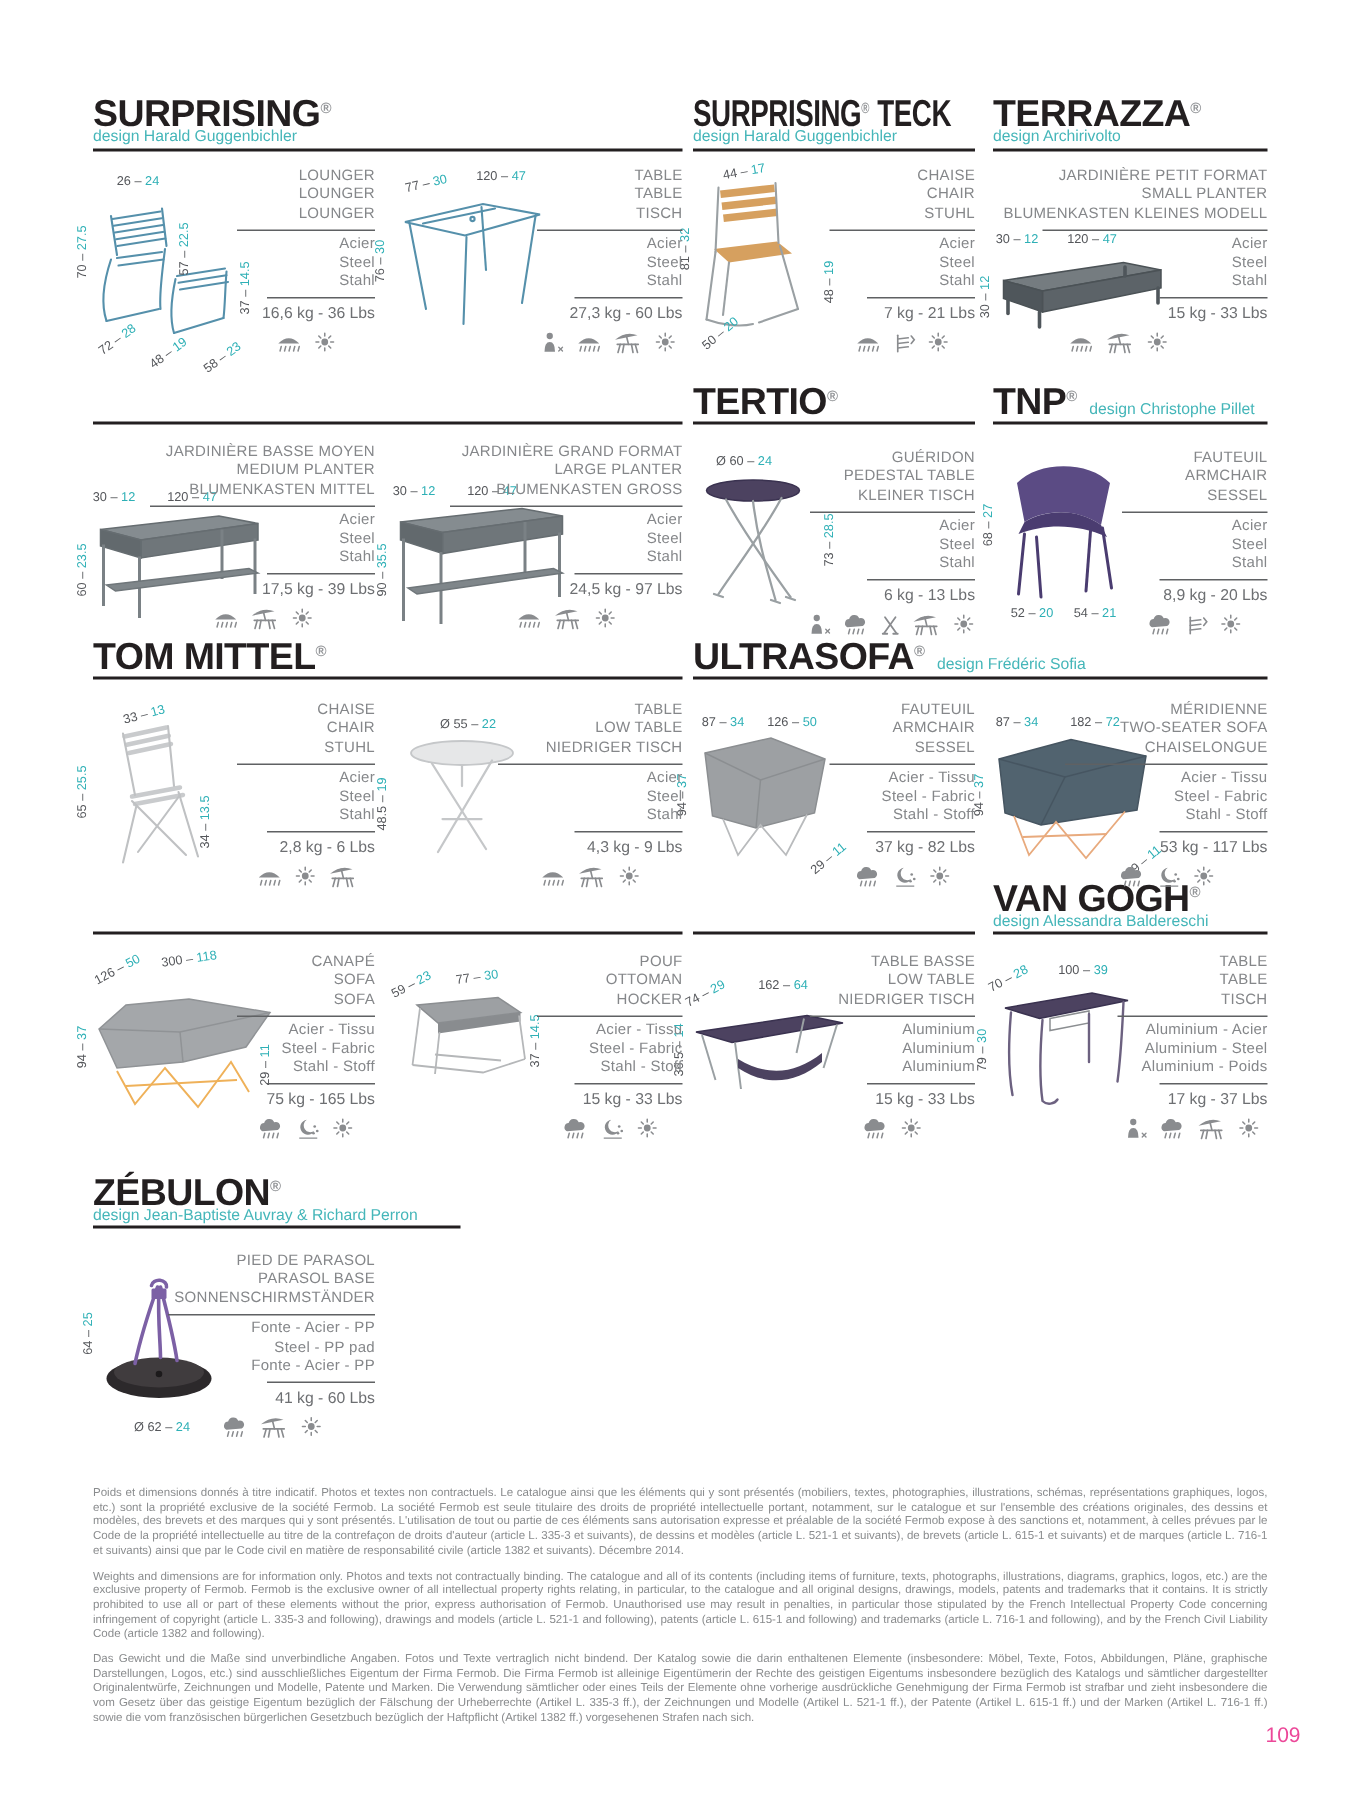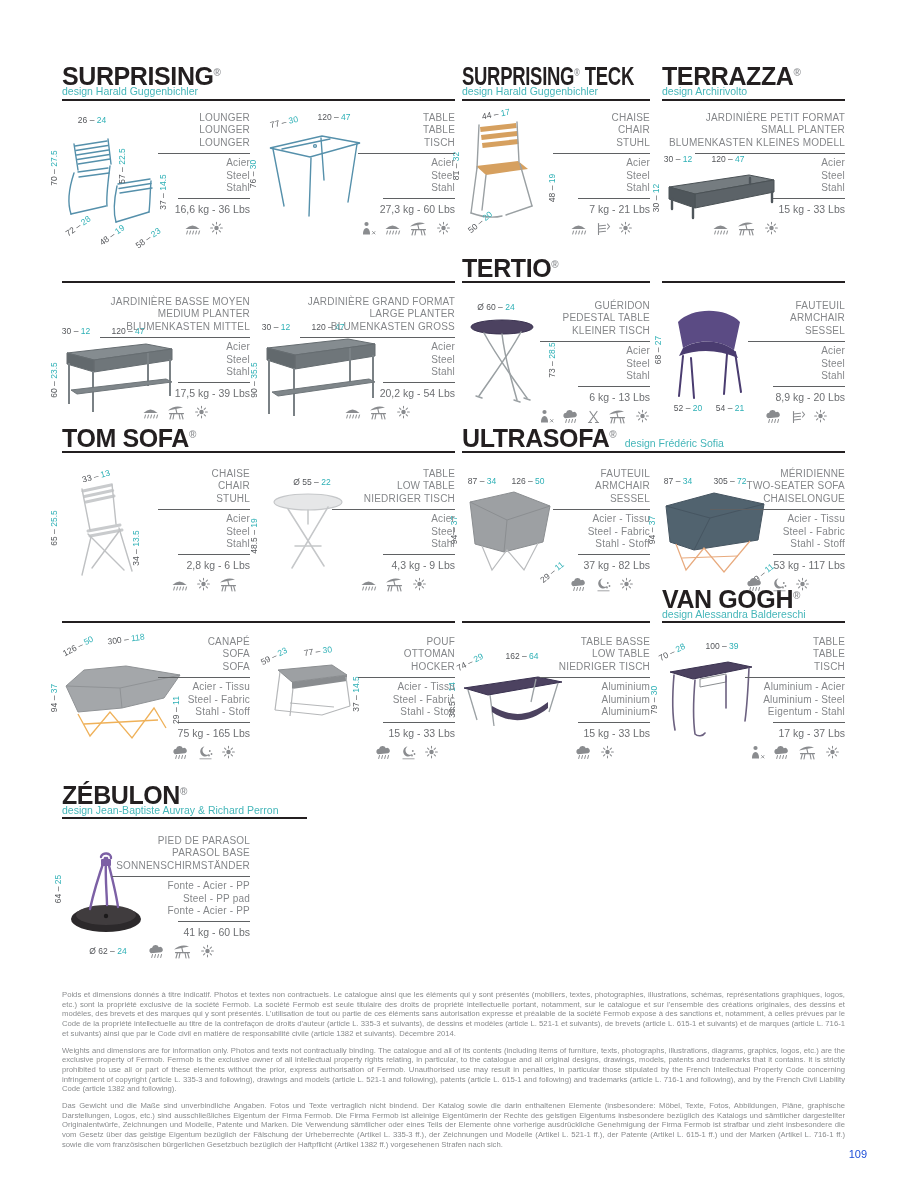--- a/index.html
+++ b/index.html
@@ -23,21 +23,21 @@
   .icons svg{display:block}
   .art{position:absolute;z-index:1}
   .art svg{position:absolute;left:0;top:0;overflow:visible}
   .dim{position:absolute;font-size:8.5px;white-space:nowrap}
   .dim .cm,.dim .sep{color:#55575b}
   .dim .in{color:#2eb0b6}
   .legal{position:absolute;left:62px;width:783px;color:#8a8c8e;font-size:7.7px;
          line-height:9.7px;text-align:justify}
   .legal h4{font-size:8.2px;margin:0 0 3px;font-weight:normal;letter-spacing:.3px}
   .legal p{margin:0 0 7px}
-  .pagenum{position:absolute;right:33px;top:1148px;font-size:11px;color:#1d4ed8}
+  .pagenum{position:absolute;right:33px;top:1148px;font-size:14px;color:#ec4899}
 </style>
 </head>
 <body>
 
 <div id="page">
   <div class="legal" style="top:990px">
     <p>Poids et dimensions donnés à titre indicatif. Photos et textes non contractuels. Le catalogue ainsi que les éléments qui y sont présentés (mobiliers, textes, photographies, illustrations, schémas, représentations graphiques, logos, etc.) sont la propriété exclusive de la société Fermob. La société Fermob est seule titulaire des droits de propriété intellectuelle portant, notamment, sur le catalogue et sur l'ensemble des créations originales, des dessins et modèles, des brevets et des marques qui y sont présentés. L'utilisation de tout ou partie de ces éléments sans autorisation expresse et préalable de la société Fermob expose à des sanctions et, notamment, à celles prévues par le Code de la propriété intellectuelle au titre de la contrefaçon de droits d'auteur (article L. 335-3 et suivants), de dessins et modèles (article L. 521-1 et suivants), de brevets (article L. 615-1 et suivants) et de marques (article L. 716-1 et suivants) ainsi que par le Code civil en matière de responsabilité civile (article 1382 et suivants). Décembre 2014.</p>
     <p>Weights and dimensions are for information only. Photos and texts not contractually binding. The catalogue and all of its contents (including items of furniture, texts, photographs, illustrations, diagrams, graphics, logos, etc.) are the exclusive property of Fermob. Fermob is the exclusive owner of all intellectual property rights relating, in particular, to the catalogue and all original designs, drawings, models, patents and trademarks that it contains. It is strictly prohibited to use all or part of these elements without the prior, express authorisation of Fermob. Unauthorised use may result in penalties, in particular those stipulated by the French Intellectual Property Code concerning infringement of copyright (article L. 335-3 and following), drawings and models (article L. 521-1 and following), patents (article L. 615-1 and following) and trademarks (article L. 716-1 and following), and by the French Civil Liability Code (article 1382 and following).</p>
     <p>Das Gewicht und die Maße sind unverbindliche Angaben. Fotos und Texte vertraglich nicht bindend. Der Katalog sowie die darin enthaltenen Elemente (insbesondere: Möbel, Texte, Fotos, Abbildungen, Pläne, graphische Darstellungen, Logos, etc.) sind ausschließliches Eigentum der Firma Fermob. Die Firma Fermob ist alleinige Eigentümerin der Rechte des geistigen Eigentums insbesondere bezüglich des Katalogs und sämtlicher dargestellter Originalentwürfe, Zeichnungen und Modelle, Patente und Marken. Die Verwendung sämtlicher oder eines Teils der Elemente ohne vorherige ausdrückliche Genehmigung der Firma Fermob ist strafbar und zieht insbesondere die vom Gesetz über das geistige Eigentum bezüglich der Fälschung der Urheberrechte (Artikel L. 335-3 ff.), der Zeichnungen und Modelle (Artikel L. 521-1 ff.), der Patente (Artikel L. 615-1 ff.) und der Marken (Artikel L. 716-1 ff.) sowie die vom französischen bürgerlichen Gesetzbuch bezüglich der Haftpflicht (Artikel 1382 ff.) vorgesehenen Strafen nach sich.</p>
   </div>
@@ -46,22 +46,23 @@
     <div class="designer" style="left:62px;top:85px">design Harald Guggenbichler</div>
     <div class="trule" style="left:62px;top:99px;width:393px"></div>
     <div class="sec-title cond" style="left:462px;top:60px"><span class="tname">SURPRISING</span><sup>®</sup><span class="tsuffix">TECK</span></div>
     <div class="designer" style="left:462px;top:85px">design Harald Guggenbichler</div>
     <div class="trule" style="left:462px;top:99px;width:188px"></div>
     <div class="sec-title" style="left:662px;top:60px"><span class="tname">TERRAZZA</span><sup>®</sup></div>
     <div class="designer" style="left:662px;top:85px">design Archirivolto</div>
     <div class="trule" style="left:662px;top:99px;width:183px"></div>
     <div class="sec-title" style="left:462px;top:252px"><span class="tname">TERTIO</span><sup>®</sup></div>
     <div class="trule" style="left:462px;top:281px;width:188px"></div>
+    <div class="sec-title" style="left:662px;top:252px"><span class="tname">TNP</span><sup>®</sup><span class="designer inline">design Christophe Pillet</span></div>
     <div class="trule" style="left:662px;top:281px;width:183px"></div>
-    <div class="sec-title" style="left:62px;top:422px"><span class="tname">TOM SOFA</span><sup>®</sup></div>
+    <div class="sec-title" style="left:62px;top:422px"><span class="tname">TOM MITTEL</span><sup>®</sup></div>
     <div class="trule" style="left:62px;top:451px;width:393px"></div>
     <div class="sec-title" style="left:462px;top:422px"><span class="tname">ULTRASOFA</span><sup>®</sup><span class="designer inline">design Frédéric Sofia</span></div>
     <div class="trule" style="left:462px;top:451px;width:383px"></div>
     <div class="sec-title" style="left:662px;top:583px"><span class="tname">VAN GOGH</span><sup>®</sup></div>
     <div class="designer" style="left:662px;top:608px">design Alessandra Baldereschi</div>
     <div class="trule" style="left:662px;top:621px;width:183px"></div>
     <div class="sec-title" style="left:62px;top:779px"><span class="tname">ZÉBULON</span><sup>®</sup></div>
     <div class="designer" style="left:62px;top:804px">design Jean-Baptiste Auvray &amp; Richard Perron</div>
     <div class="trule" style="left:62px;top:817px;width:245px"></div>
     <div class="trule" style="left:62px;top:281px;width:393px"></div>
@@ -403,21 +404,21 @@
     </div>
     <div class="spec" style="left:300px;top:296px;width:155px">
       <div class="nm">JARDINIÈRE GRAND FORMAT</div>
       <div class="nm">LARGE PLANTER</div>
       <div class="nm">BLUMENKASTEN GROSS</div>
       <div class="rule" style="width:155px"></div>
       <div class="mt">Acier</div>
       <div class="mt">Steel</div>
       <div class="mt">Stahl</div>
       <div class="rule r2"></div>
-      <div class="weight">20,2 kg - 54 Lbs</div>
+      <div class="weight">24,5 kg - 97 Lbs</div>
       <div class="icons">
         <span class="ic">
           <svg width="19" height="15" viewBox="0 0 19 15">
             <path d="M2.5,8 Q9.5,1 16.5,8 Z" fill="#8a8c8f"></path>
             <g stroke="#8a8c8f" stroke-width="1" stroke-linecap="round">
               <path d="M4.5,10 3.7,13"></path>
               <path d="M7.5,10 6.7,13"></path>
               <path d="M10.5,10 9.7,13"></path>
               <path d="M13.5,10 12.7,13"></path>
               <path d="M16.5,10 15.7,13"></path>
@@ -837,21 +838,21 @@
       <svg width="112" height="92" viewBox="0 0 112 92">
         <polygon points="6,20 54,7 104,18 98,54 34,64 10,56" fill="#51636f" stroke="#465561" stroke-width="1"></polygon>
         <path d="M6,20 50,32 104,18" fill="none" stroke="#465561"></path>
         <path d="M50,32 34,64" fill="none" stroke="#465561"></path>
         <g fill="none" stroke="#e8aa7d" stroke-width="1.2">
           <path d="M16,58 26,84 44,62 64,86 90,55"></path>
           <path d="M22,72 78,70"></path>
         </g>
       </svg>
       <span class="dim" style="left:18px;top:-5px;transform:translate(-50%,-50%) rotate(0deg)"><span class="cm">87</span><span class="sep"> – </span><span class="in">34</span></span>
-      <span class="dim" style="left:70px;top:-5px;transform:translate(-50%,-50%) rotate(0deg)"><span class="cm">305</span><span class="sep"> – </span><span class="in">72</span></span>
+      <span class="dim" style="left:70px;top:-5px;transform:translate(-50%,-50%) rotate(0deg)"><span class="cm">182</span><span class="sep"> – </span><span class="in">72</span></span>
       <span class="dim" style="left:-8px;top:44px;transform:translate(-50%,-50%) rotate(-90deg)"><span class="cm">94</span><span class="sep"> – </span><span class="in">37</span></span>
       <span class="dim" style="left:102px;top:88px;transform:translate(-50%,-50%) rotate(-40deg)"><span class="cm">29</span><span class="sep"> – </span><span class="in">11</span></span>
     </div>
     <div class="spec" style="left:158px;top:636px;width:92px">
       <div class="nm">CANAPÉ</div>
       <div class="nm">SOFA</div>
       <div class="nm">SOFA</div>
       <div class="rule" style="width:92px"></div>
       <div class="mt">Acier - Tissu</div>
       <div class="mt">Steel - Fabric</div>
@@ -1012,21 +1013,21 @@
       <span class="dim" style="left:62px;top:-8px;transform:translate(-50%,-50%) rotate(0deg)"><span class="cm">162</span><span class="sep"> – </span><span class="in">64</span></span>
       <span class="dim" style="left:-8px;top:36px;transform:translate(-50%,-50%) rotate(-90deg)"><span class="cm">36.5</span><span class="sep"> – </span><span class="in">14</span></span>
     </div>
     <div class="spec" style="left:745px;top:636px;width:100px">
       <div class="nm">TABLE</div>
       <div class="nm">TABLE</div>
       <div class="nm">TISCH</div>
       <div class="rule" style="width:100px"></div>
       <div class="mt">Aluminium - Acier</div>
       <div class="mt">Aluminium - Steel</div>
-      <div class="mt">Eigentum - Stahl</div>
+      <div class="mt">Aluminium - Poids</div>
       <div class="rule r2"></div>
       <div class="weight">17 kg - 37 Lbs</div>
       <div class="icons">
         <span class="ic">
           <svg width="16" height="15" viewBox="0 0 16 15">
             <g fill="#8a8c8f">
               <circle cx="5.5" cy="3" r="2.1"></circle>
               <path d="M2,13.5 Q2,7 5.5,7 Q9,7 9,13.5 Z"></path>
             </g>
             <g stroke="#8a8c8f" stroke-width="0.9" stroke-linecap="round">

